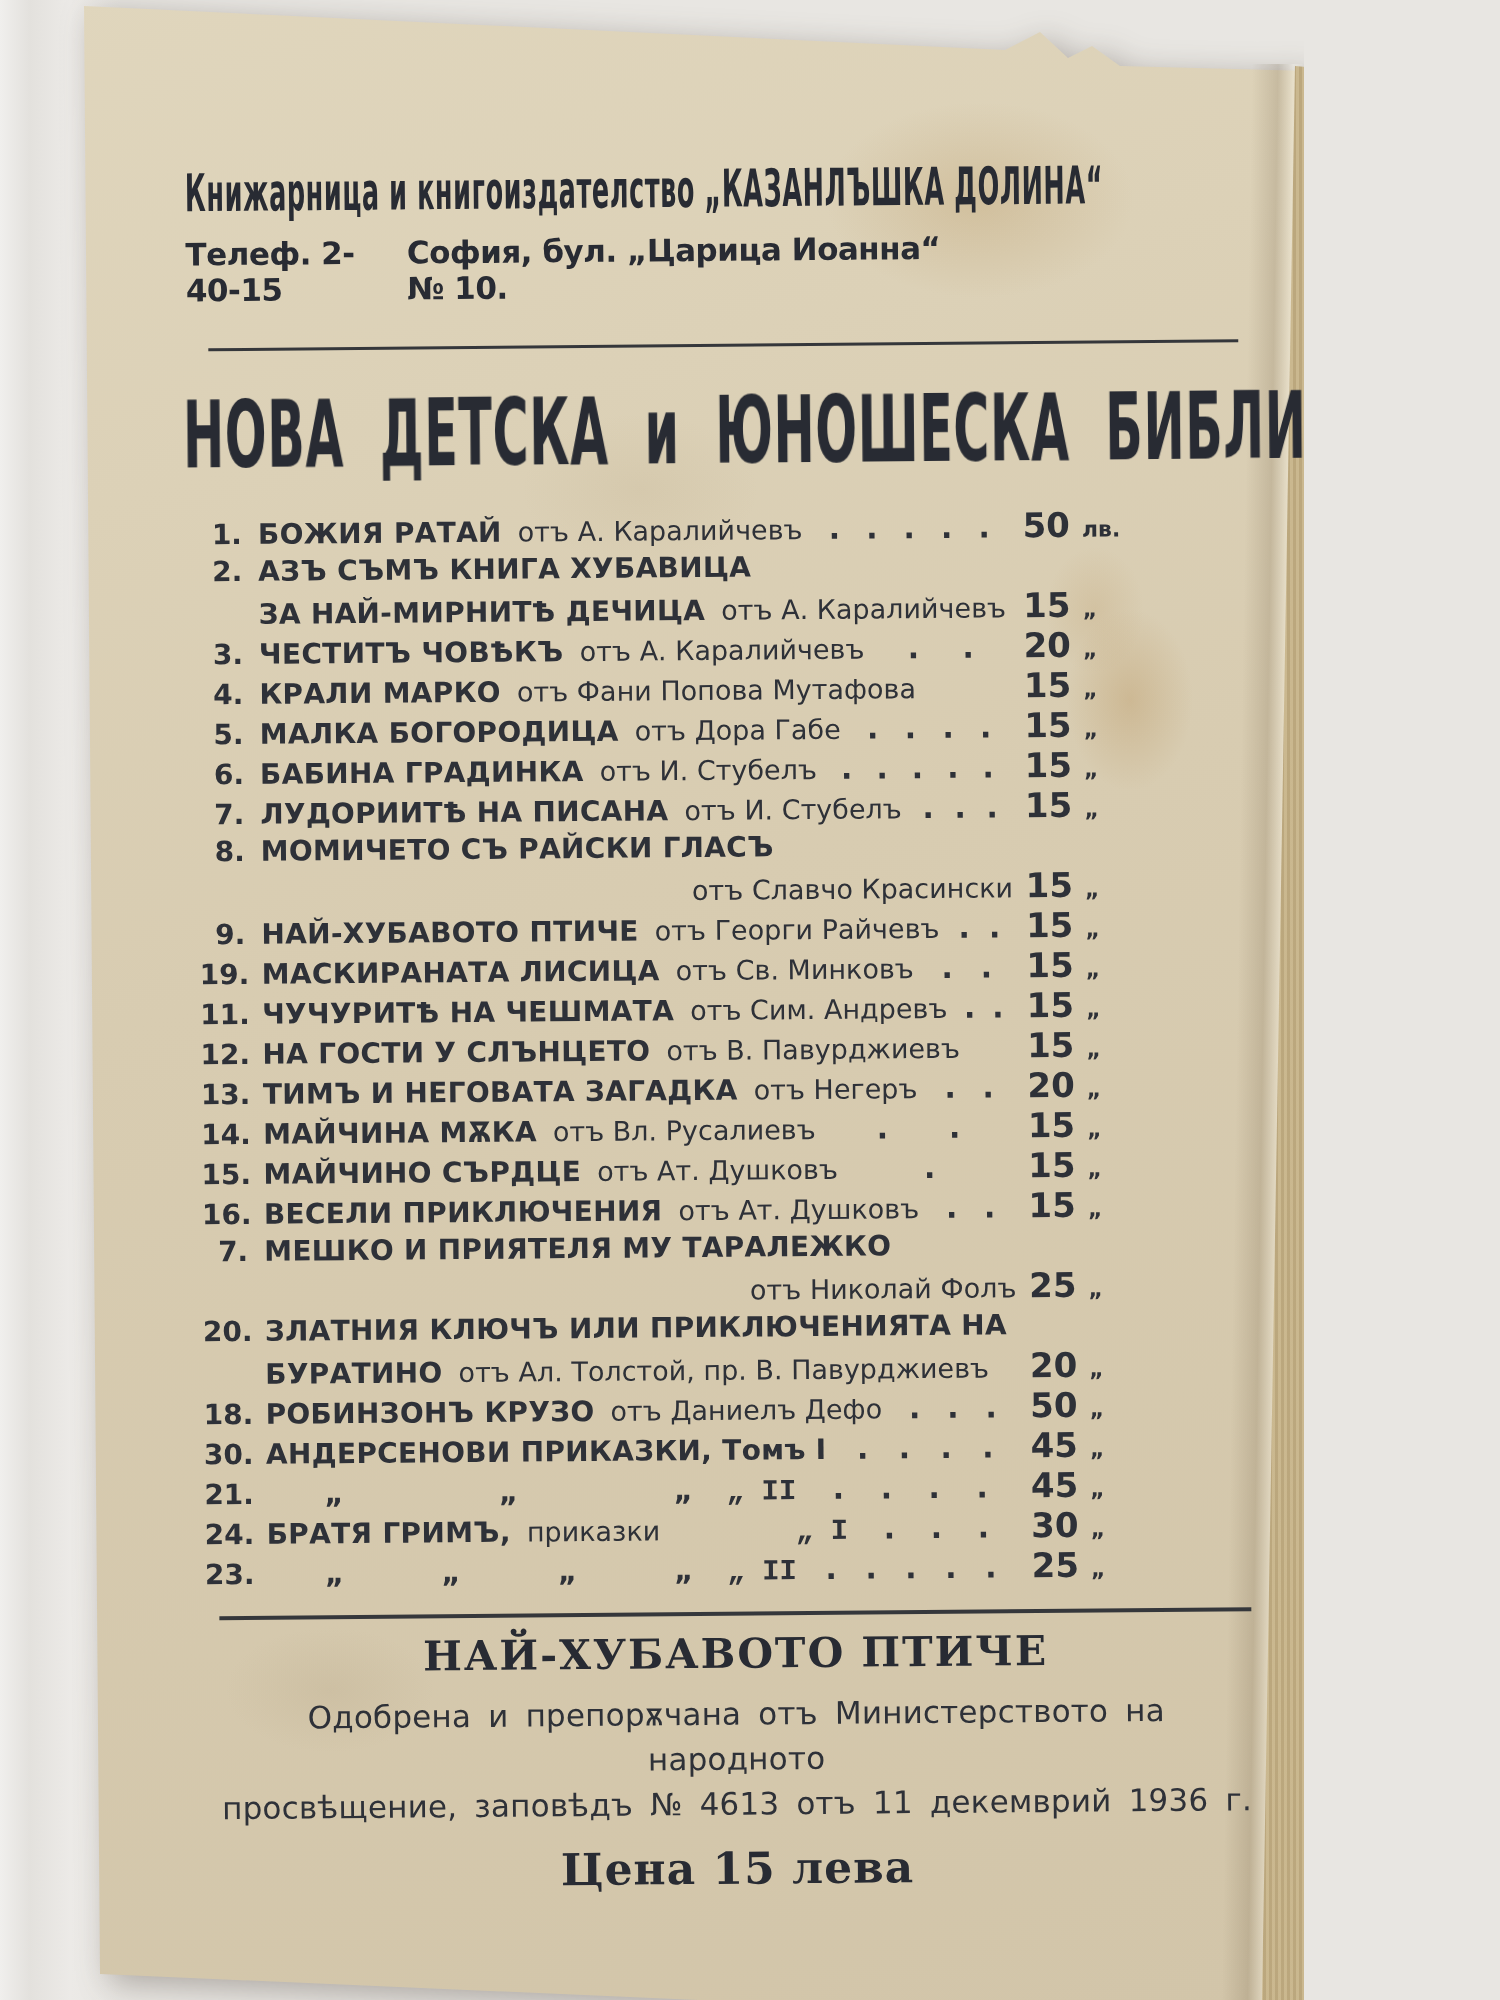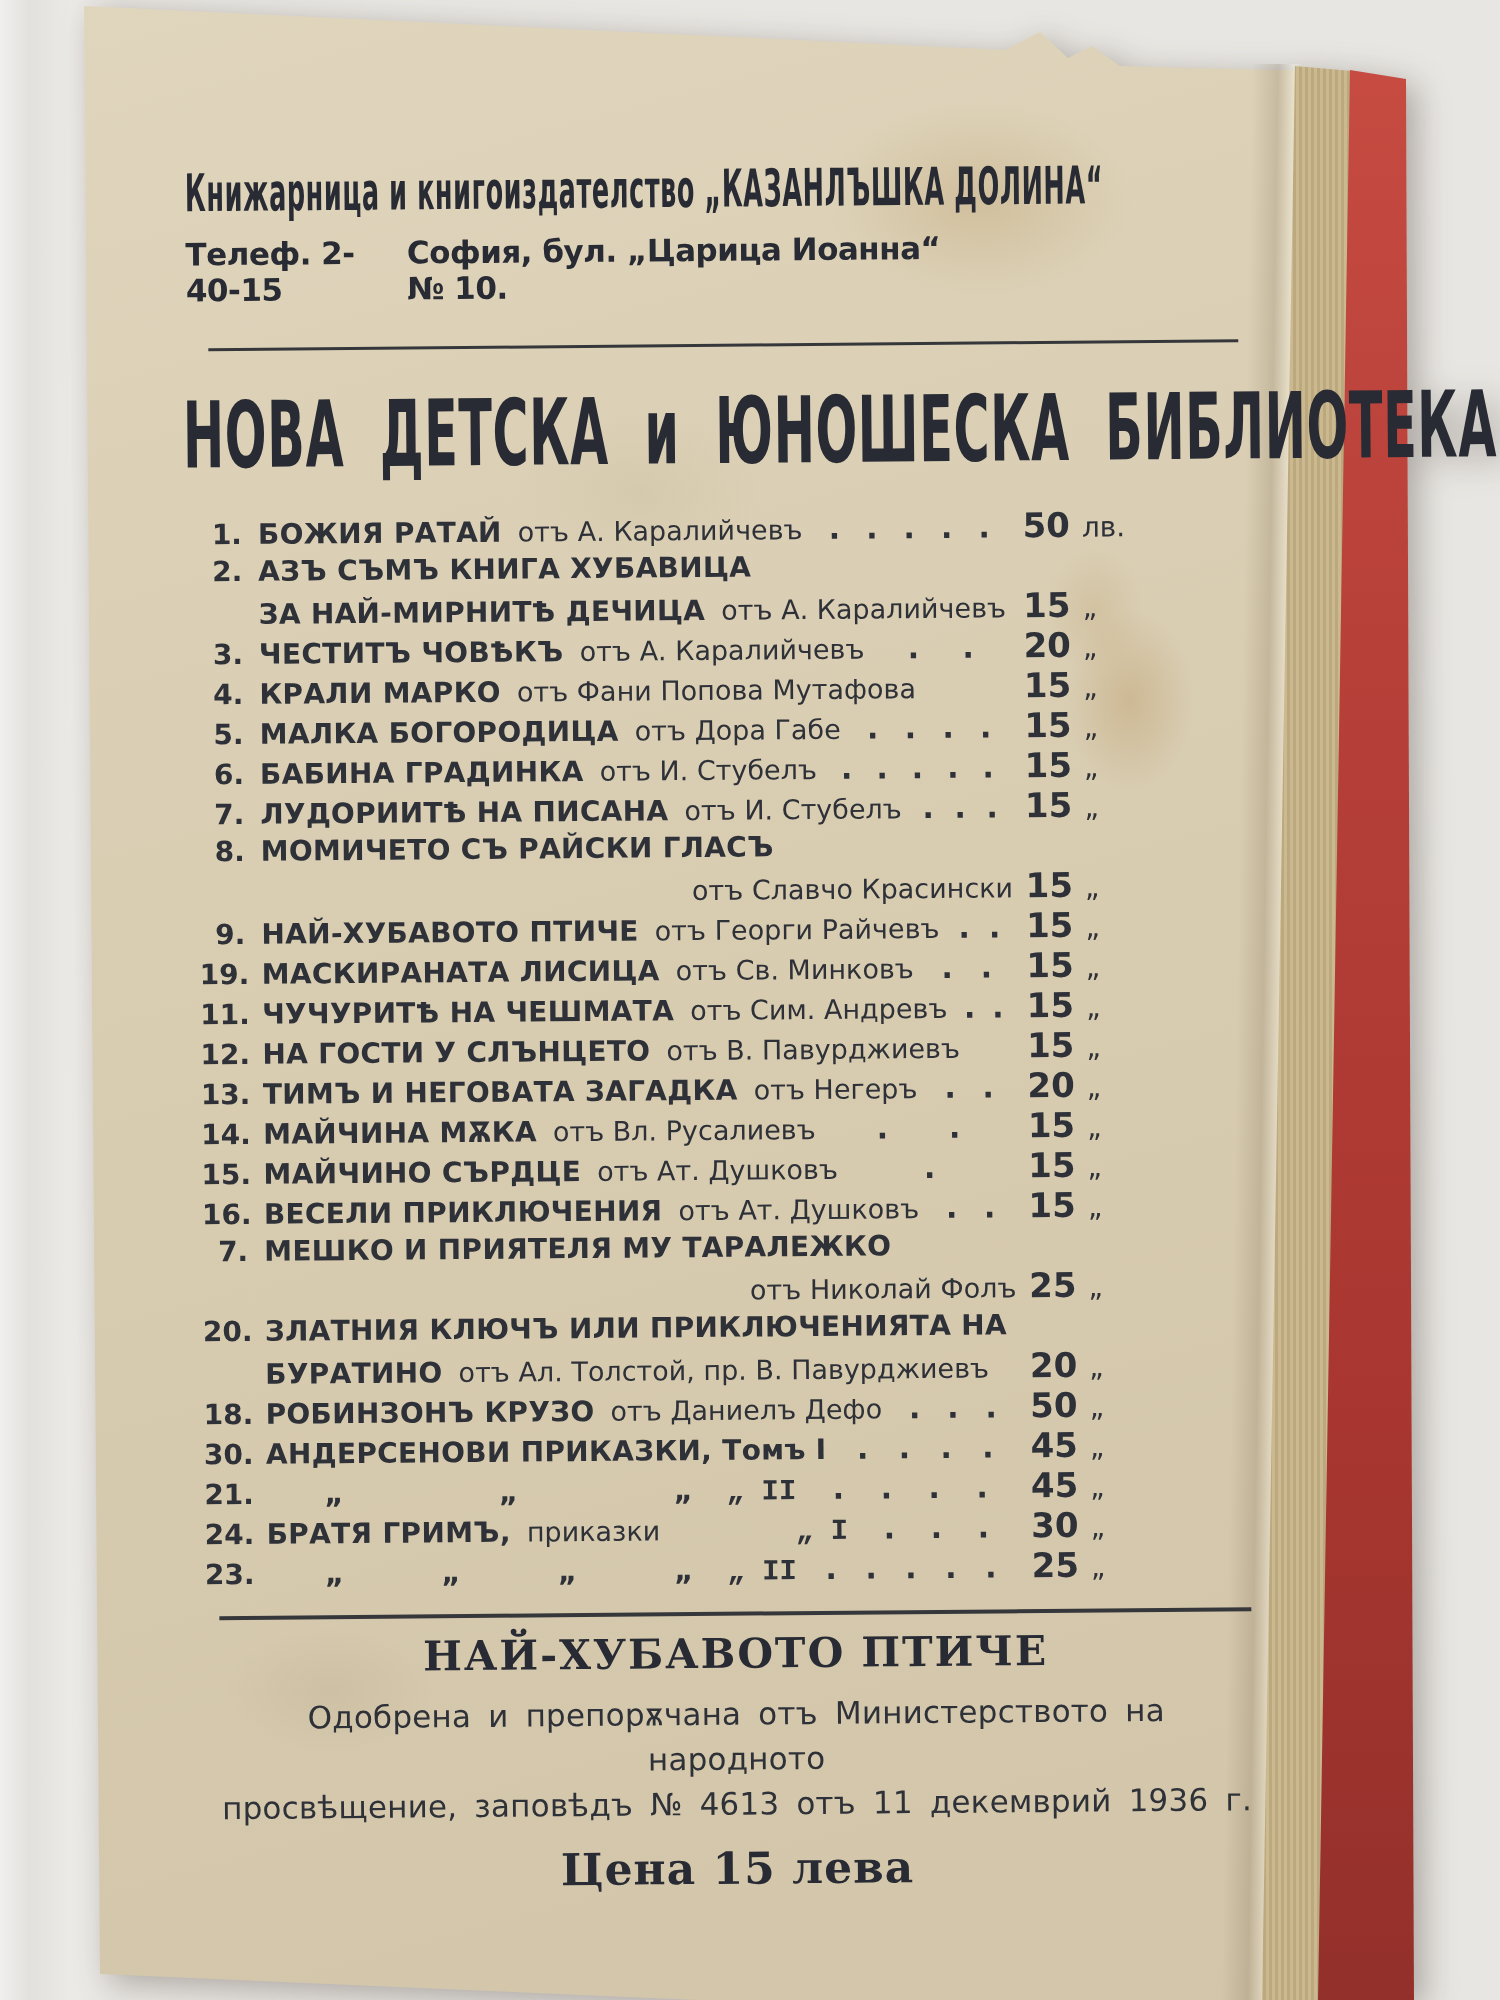--- a/index.html
+++ b/index.html
@@ -1,18 +1,18 @@
 <!DOCTYPE html>
 <html style="--wall: #e8e6e2; --paper: #d8ccb1; --paper_light: #e0d6bd; --ink: #2e3138; --ink_dark: #282b33; --spine: #b8413a; --page_edge: #e6dcc3;"><head>
 <meta charset="utf-8">
 <style>
   html,body{margin:0;padding:0;}
   body{width:1500px;height:2000px;overflow:hidden;background:#e8e6e2;
        font-family:"DejaVu Sans",sans-serif;}
-  .photo{position:relative;width:1500px;height:2000px;overflow:hidden;
+  .photo{position:relative;width:1304px;height:2000px;overflow:hidden;
          background:
            linear-gradient(90deg, #f0efed 0px, #e3e1dd 30px, #eceae7 70px, #e8e6e2 120px),
            linear-gradient(200deg, #eae8e5 0%, #e8e6e2 60%, #efeeec 100%);}
   .book-wrap{position:absolute;inset:0;filter:drop-shadow(10px 8px 16px rgba(60,50,40,.35));}
   .layer{position:absolute;inset:0;}
   .cover{clip-path:polygon(84px 6px,1005px 50px,1040px 32px,1068px 58px,1092px 46px,
           1120px 66px,1352px 72px,1406px 80px,1414px 2000px,698px 2000px,100px 1974px);
          background:
            radial-gradient(220px 140px at 980px 200px, rgba(184,152,100,.32), rgba(184,152,100,0) 70%),
            radial-gradient(90px 130px at 1130px 700px, rgba(186,152,100,.38), rgba(186,152,100,0) 70%),
@@ -53,21 +53,21 @@
   .t{font-size:28px;font-weight:600;letter-spacing:.3px;white-space:nowrap;}
   .a{font-size:27px;font-weight:400;margin-left:16px;white-space:nowrap;}
   .body.right .a{margin-right:6px;}
   .dots{flex:1.3;display:flex;justify-content:space-evenly;align-items:baseline;overflow:hidden;}
   .dots i{font-style:normal;font-size:30px;font-weight:700;}
   .gap{flex:1;}
   .spread{flex:2.1;display:flex;justify-content:space-between;padding:0 34px 0 58px;}
   .spread i,.vol{font-style:normal;font-size:29px;font-weight:600;}
   .vol{white-space:nowrap;font-family:Liberation Mono, monospace;}
   .price{width:54px;flex:none;text-align:right;font-size:34px;font-weight:600;}
-  .unit{width:44px;flex:none;padding-left:12px;font-size:28px;font-weight:400;}
+  .unit{width:44px;flex:none;padding-left:12px;font-size:22px;font-weight:700;}
   .footer{position:absolute;left:215px;top:1630px;width:1030px;text-align:center;}
   .f-title{font-family:"DejaVu Serif",serif;font-size:41px;font-weight:700;letter-spacing:2px;
            color:var(--ink_dark,#282b33);}
   .f-appr{font-size:31px;margin-top:14px;line-height:45px;word-spacing:7px;letter-spacing:.2px;}
   .f-price{font-family:"DejaVu Serif",serif;font-size:44px;font-weight:700;margin-top:16px;
            letter-spacing:1px;color:var(--ink_dark,#282b33);}
 </style>
 </head>
 <body>
 

